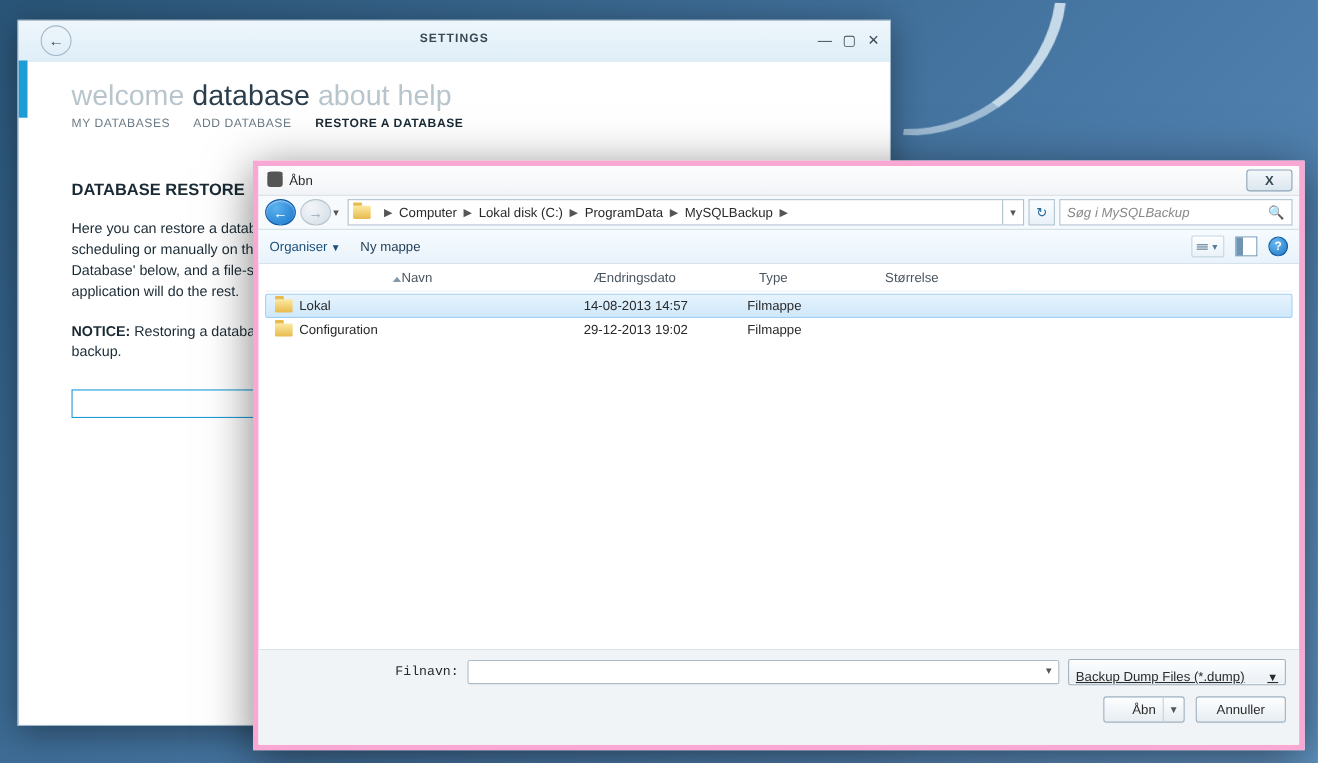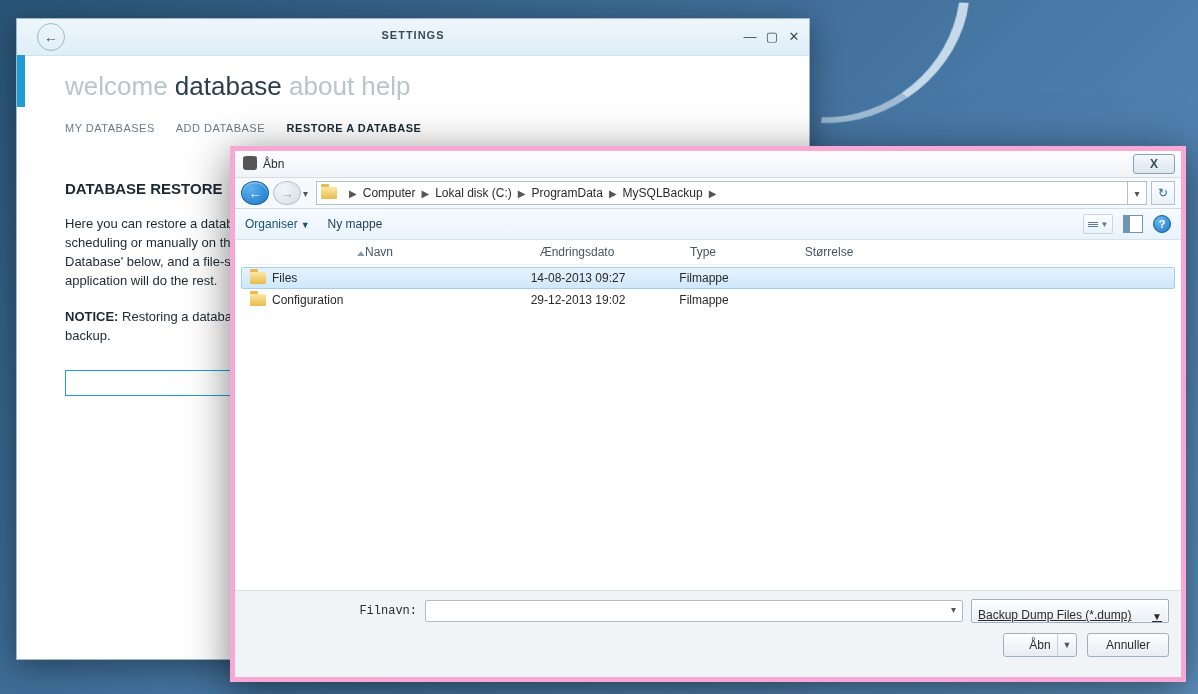--- a/index.html
+++ b/index.html
@@ -59,21 +59,21 @@
   .content {
     flex: 1; padding: 0 0 0 40px;
   }
   .nav-top {
     margin-top: 16px;
     font-size: 26px; font-weight: 300;
     color: #b9c5cc;
   }
   .nav-top .active { color: #2a3e4c; }
   .nav-sub {
-    margin-top: 20px;
+    margin-top: 4px;
     font-size: 11px; letter-spacing: 0.5px;
     color: #6a7a85;
   }
   .nav-sub span { margin-right: 18px; }
   .nav-sub .active { color: #1a2a34; font-weight: 700; }
 
   .page-title {
     margin-top: 46px;
     font-size: 15px; font-weight: 800;
     color: #1a2a34;
@@ -372,20 +372,24 @@
       <span>ProgramData</span>
       <span class="sep">▶</span>
       <span>MySQLBackup</span>
       <span class="sep">▶</span>
       <span style="flex:1"></span>
       <span class="bc-drop">▾</span>
     </div>
     <div class="refresh">
       <span>↻</span>
     </div>
+    <div class="searchbox">
+      <span>Søg i MySQLBackup</span>
+      <span class="mag">🔍</span>
+    </div>
   </div>
 
   <div class="fd-toolbar">
     <span class="org">
       <span>Organiser</span><span class="chev">▼</span>
     </span>
     <span>Ny mappe</span>
     <div class="tb-right">
       <div class="view-btn">
         <span class="bars">
@@ -412,23 +416,23 @@
         <span class="sort-ar">▲</span>
       </div>
       <div class="c-date">Ændringsdato</div>
       <div class="c-type">Type</div>
       <div class="c-size">Størrelse</div>
     </div>
 
     <div class="row selected">
       <div class="cell c-name name">
           <span class="fld"></span>
-          <span>Files</span>
+          <span>Lokal</span>
         </div>
-      <div class="cell c-date">14-08-2013 09:27</div>
+      <div class="cell c-date">14-08-2013 14:57</div>
       <div class="cell c-type">Filmappe</div>
       <div class="cell c-size"></div>
     </div>
     <div class="row">
       <div class="cell c-name name">
           <span class="fld"></span>
           <span>Configuration</span>
         </div>
       <div class="cell c-date">29-12-2013 19:02</div>
       <div class="cell c-type">Filmappe</div>

